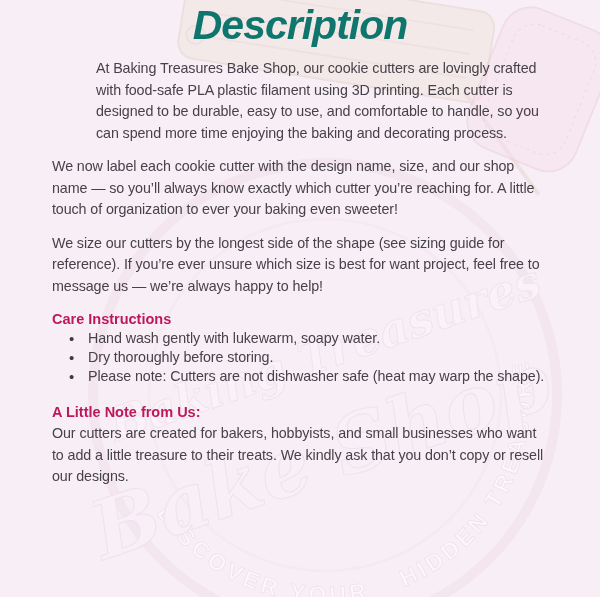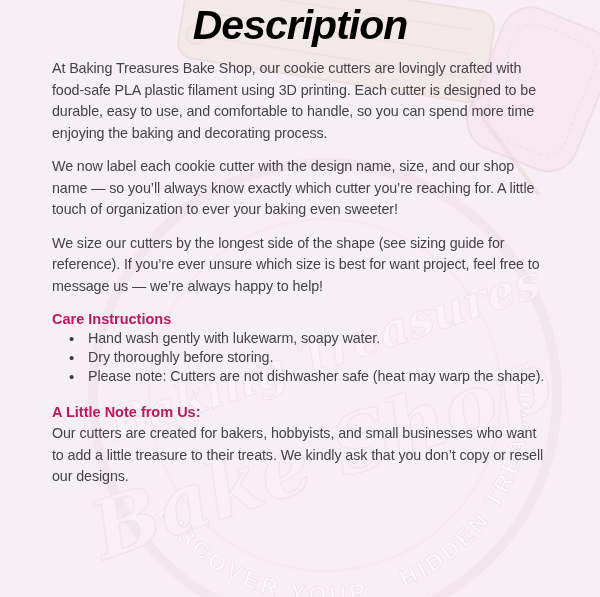--- a/index.html
+++ b/index.html
@@ -24,29 +24,29 @@
     display: block;
     font-style: italic; font-weight: 800;
     font-size: 35px; letter-spacing: -0.5px;
     color: #ef6ab2;
     margin-top: 4px;
   }
   .title-purple {
     display: block;
     font-style: italic; font-weight: 800;
     font-size: 41px; letter-spacing: -1px;
-    color: #000000;
+    color: #0f766e;
     margin-top: -7px;
   }
   p.body {
     font-size: 14.3px; line-height: 21.5px;
     letter-spacing: -0.1px;
     margin: 0 0 12px 0;
   }
-  p.first { margin-top: 12px; }
+  p.first { margin-top: 12px; margin-left: 44px; }
   h3.sect {
     font-size: 14.5px; line-height: 20px;
     font-weight: 700; color: #be185d;
     margin: 4px 0 0 0;
   }
   h3.sect2 { margin-top: 16px; margin-bottom: 1px; }
   p.intro {
     font-size: 14.3px; line-height: 20px;
     margin: 0 0 0 3px;
   }

